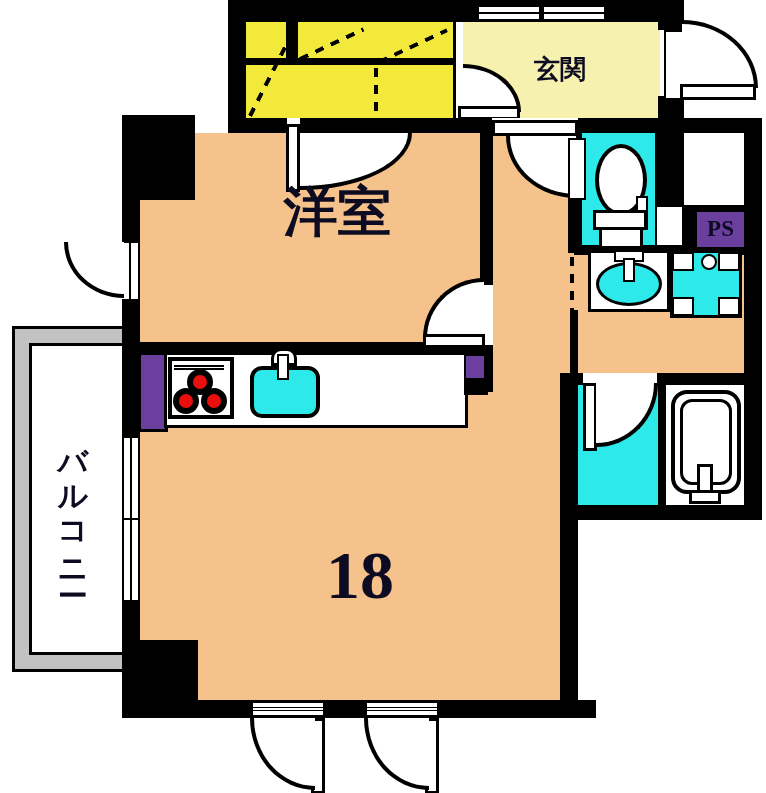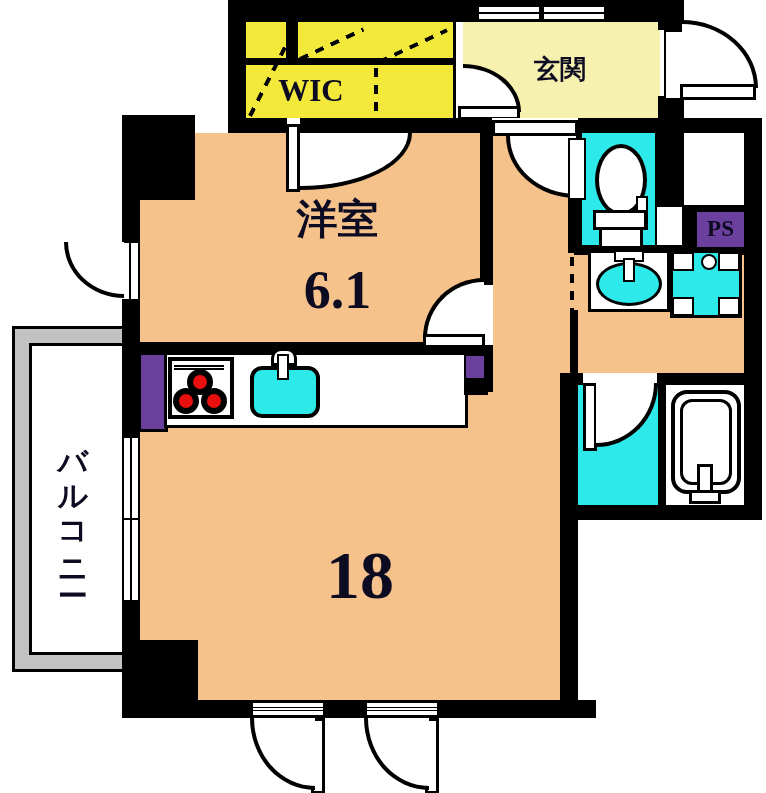--- a/index.html
+++ b/index.html
@@ -148,19 +148,17 @@
     <div class="abs" style="right:-1px;bottom:-1px;width:18px;height:15px;background:#fff;border:2px solod #000;border:2px solid #000"></div>
     <div class="abs" style="left:28px;top:1px;width:12px;height:12px;background:#fff;border:2px solid #000;border-radius:50%"></div>
   </div>
 
   <div class="abs" style="left:671px;top:390px;width:62px;height:96px;background:#fff;border:4px solid #000;border-radius:16px">
     <div class="abs" style="left:5px;top:5px;width:46px;height:80px;border:3px solid #000;border-radius:12px"></div>
   </div>
   <div class="abs" style="left:697px;top:464px;width:10px;height:32px;background:#fff;border:3px solid #000"></div>
   <div class="abs" style="left:689px;top:490px;width:26px;height:8px;background:#fff;border:3px solid #000"></div>
 
-  <div class="lbl" style="left:246px;top:65px;width:130px;height:52px;font-size:31px">WIC</div>
   <div class="lbl" style="left:470px;top:40px;width:180px;height:60px;font-size:26px">玄関</div>
-  <div class="lbl" style="left:215px;top:185px;width:245px;height:70px;font-size:41px">洋室</div>
-  <div class="lbl" style="left:215px;top:255px;width:245px;height:70px;font-size:54px">6.1</div>
+  <div class="lbl" style="left:215px;top:177px;width:245px;height:70px;font-size:54px">洋室</div>
   <div class="lbl" style="left:160px;top:533px;width:400px;height:85px;font-size:68px">18</div>
 
 </div>
 
 </body></html>

